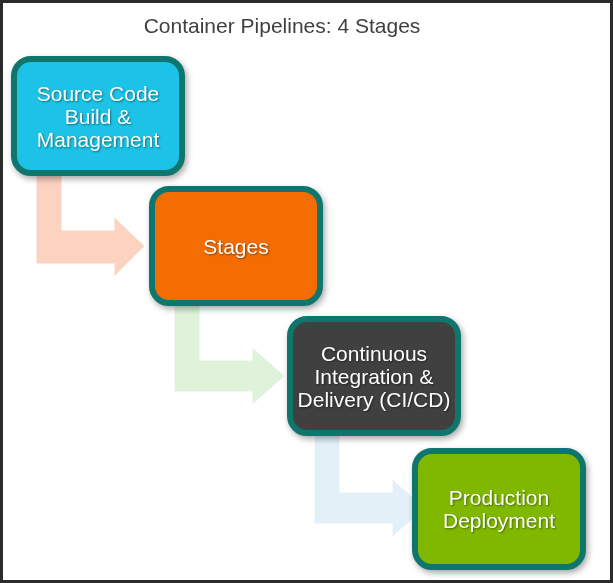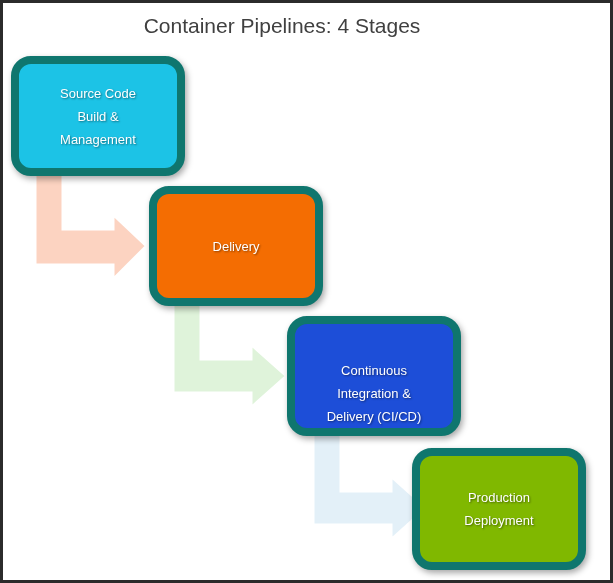--- a/index.html
+++ b/index.html
@@ -1,19 +1,19 @@
 <!DOCTYPE html>
 <html><head>
 <meta charset="utf-8">
 <style>
   html, body { margin:0; padding:0; }
   body { width:613px; height:583px; background:#ffffff; position:relative; overflow:hidden; font-family:"Liberation Sans", sans-serif; }
   .frame { position:absolute; left:0; top:0; width:613px; height:583px; box-sizing:border-box; border:3px solid #2b2b2b; background:#fff; }
   .title { position:absolute; left:0; width:564px; top:14px; text-align:center; font-size:21px; color:#404040; }
-  .box { position:absolute; box-sizing:border-box; border:8px solid #0f766e; border-radius:20px; box-shadow:2px 3px 6px rgba(0,0,0,0.35); display:flex; align-items:center; justify-content:center; text-align:center; color:#ffffff; font-size:13px; line-height:23px; text-shadow:1px 1px 2px rgba(0,0,0,0.45); }
+  .box { position:absolute; box-sizing:border-box; border:6px solid #0f766e; border-radius:20px; box-shadow:2px 3px 6px rgba(0,0,0,0.35); display:flex; align-items:center; justify-content:center; text-align:center; color:#ffffff; font-size:21px; line-height:23px; text-shadow:1px 1px 2px rgba(0,0,0,0.45); }
   .box span { white-space:pre-line; }
   svg.arrows { position:absolute; left:0; top:0; }
 </style>
 </head>
 <body>
 
 <div class="frame"></div>
 <div class="title">Container Pipelines: 4 Stages</div>
 
 <svg class="arrows" width="613" height="583">
@@ -21,23 +21,23 @@
   <path id="arrow-1" stroke="#ffffff" stroke-width="5" d="M172 300 L202 300 L202 358 L250 358 L250 342 L288 376 L250 410 L250 394 L172 394 Z" fill="#dff3da"></path>
   <path id="arrow-2" stroke="#ffffff" stroke-width="5" d="M312 432 L342 432 L342 490 L390 490 L390 474 L428 508 L390 542 L390 526 L312 526 Z" fill="#e3f0f8"></path>
 </svg>
 
 <div class="box" id="box-0" style="left: 11px; top: 56px; width: 174px; height: 120px; background: rgb(28, 195, 230);">
   <span>Source Code
 Build &amp;
 Management</span>
 </div>
 <div class="box" id="box-1" style="left: 149px; top: 186px; width: 174px; height: 120px; background: rgb(244, 109, 2);">
-  <span>Delivery</span>
+  <span>Stages</span>
 </div>
-<div class="box" id="box-2" style="left: 287px; top: 316px; width: 174px; height: 120px; background: #1d4ed8; align-items: flex-end;">
+<div class="box" id="box-2" style="left: 287px; top: 316px; width: 174px; height: 120px; background: #404040;">
   <span>Continuous
 Integration &amp;
 Delivery (CI/CD)</span>
 </div>
 <div class="box" id="box-3" style="left: 412px; top: 448px; width: 174px; height: 122px; background: rgb(128, 184, 0);">
   <span>Production
 Deployment</span>
 </div>
 
 </body></html>

